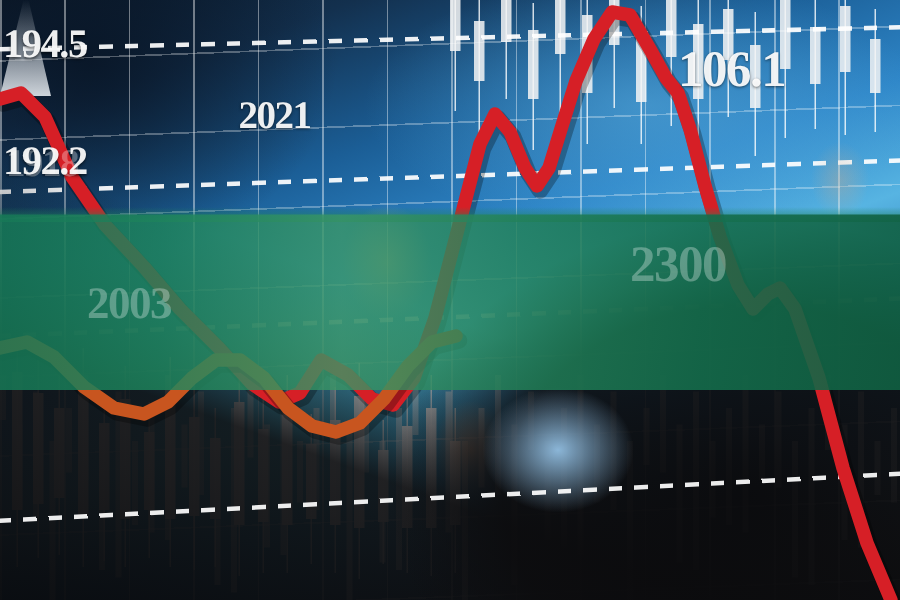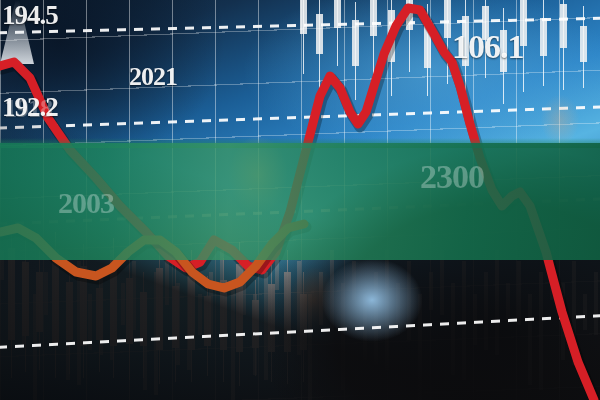--- a/index.html
+++ b/index.html
@@ -306,23 +306,23 @@
   <div class="dash d4"></div>
 
   <svg class="vec" id="lines-svg" viewBox="0 0 600 400" preserveAspectRatio="none">
       <path d="M0 66 L14 62 L30 78 L48 118 L70 150 L96 178 L120 206 L146 232 L168 256 L186 268 L200 262 L214 240 L232 250 L248 266 L262 270 L276 252 L290 212 L306 150 L320 96 L330 76 L340 88 L350 112 L358 124 L366 112 L374 86 L384 54 L396 26 L408 8 L420 10 L434 34 L444 52 L452 62 L460 86 L470 124 L480 158 L492 190 L502 206 L512 196 L520 192 L530 206 L546 252 L562 312 L578 362 L594 400" fill="none" stroke="rgba(0,0,0,.28)" stroke-width="11" stroke-linecap="round" stroke-linejoin="round" transform="translate(2,3)"></path>
       <path d="M0 66 L14 62 L30 78 L48 118 L70 150 L96 178 L120 206 L146 232 L168 256 L186 268 L200 262 L214 240 L232 250 L248 266 L262 270 L276 252 L290 212 L306 150 L320 96 L330 76 L340 88 L350 112 L358 124 L366 112 L374 86 L384 54 L396 26 L408 8 L420 10 L434 34 L444 52 L452 62 L460 86 L470 124 L480 158 L492 190 L502 206 L512 196 L520 192 L530 206 L546 252 L562 312 L578 362 L594 400" fill="none" stroke="#d61f26" stroke-width="9" stroke-linecap="round" stroke-linejoin="round"></path>
       <path d="M0 232 L18 228 L36 238 L56 258 L76 272 L96 276 L112 268 L128 252 L144 240 L160 240 L176 252 L192 272 L208 284 L224 288 L240 282 L256 266 L272 244 L288 228 L304 224" fill="none" stroke="rgba(0,0,0,.28)" stroke-width="11" stroke-linecap="round" stroke-linejoin="round" transform="translate(2,3)"></path>
       <path d="M0 232 L18 228 L36 238 L56 258 L76 272 L96 276 L112 268 L128 252 L144 240 L160 240 L176 252 L192 272 L208 284 L224 288 L240 282 L256 266 L272 244 L288 228 L304 224" fill="none" stroke="#c8551f" stroke-width="9" stroke-linecap="round" stroke-linejoin="round"></path>
     </svg>
 
   <div id="axis-nums">
-      <div class="axis-num" style="left: 2px; top: 0; font-size: 27px;">194.5</div>
+      <div class="axis-num" style="left: 2px; top: 14px; font-size: 27px;">194.5</div>
       <div class="axis-num" style="left: 2px; top: 92px; font-size: 27px;">192.2</div>
-      <div class="axis-num" style="left: 129px; top: 62px; font-size: 26px;">2021</div>
+      <div class="axis-num" style="left: 159px; top: 62px; font-size: 26px;">2021</div>
       <div class="axis-num" style="left: 452px; top: 28px; font-size: 34px;">106.1</div>
     </div>
 
   <div class="green-top-fade"></div>
   <div class="green-band"></div>
 
   <div id="ghost-nums">
       <div class="ghost-num" style="left: 58px; top: 186px; font-size: 30px;">2003</div>
       <div class="ghost-num" style="left: 420px; top: 158px; font-size: 34px;">2300</div>
       <div class="ghost-num" style="left: 4px; top: 94px; font-size: 26px;">1918</div>

